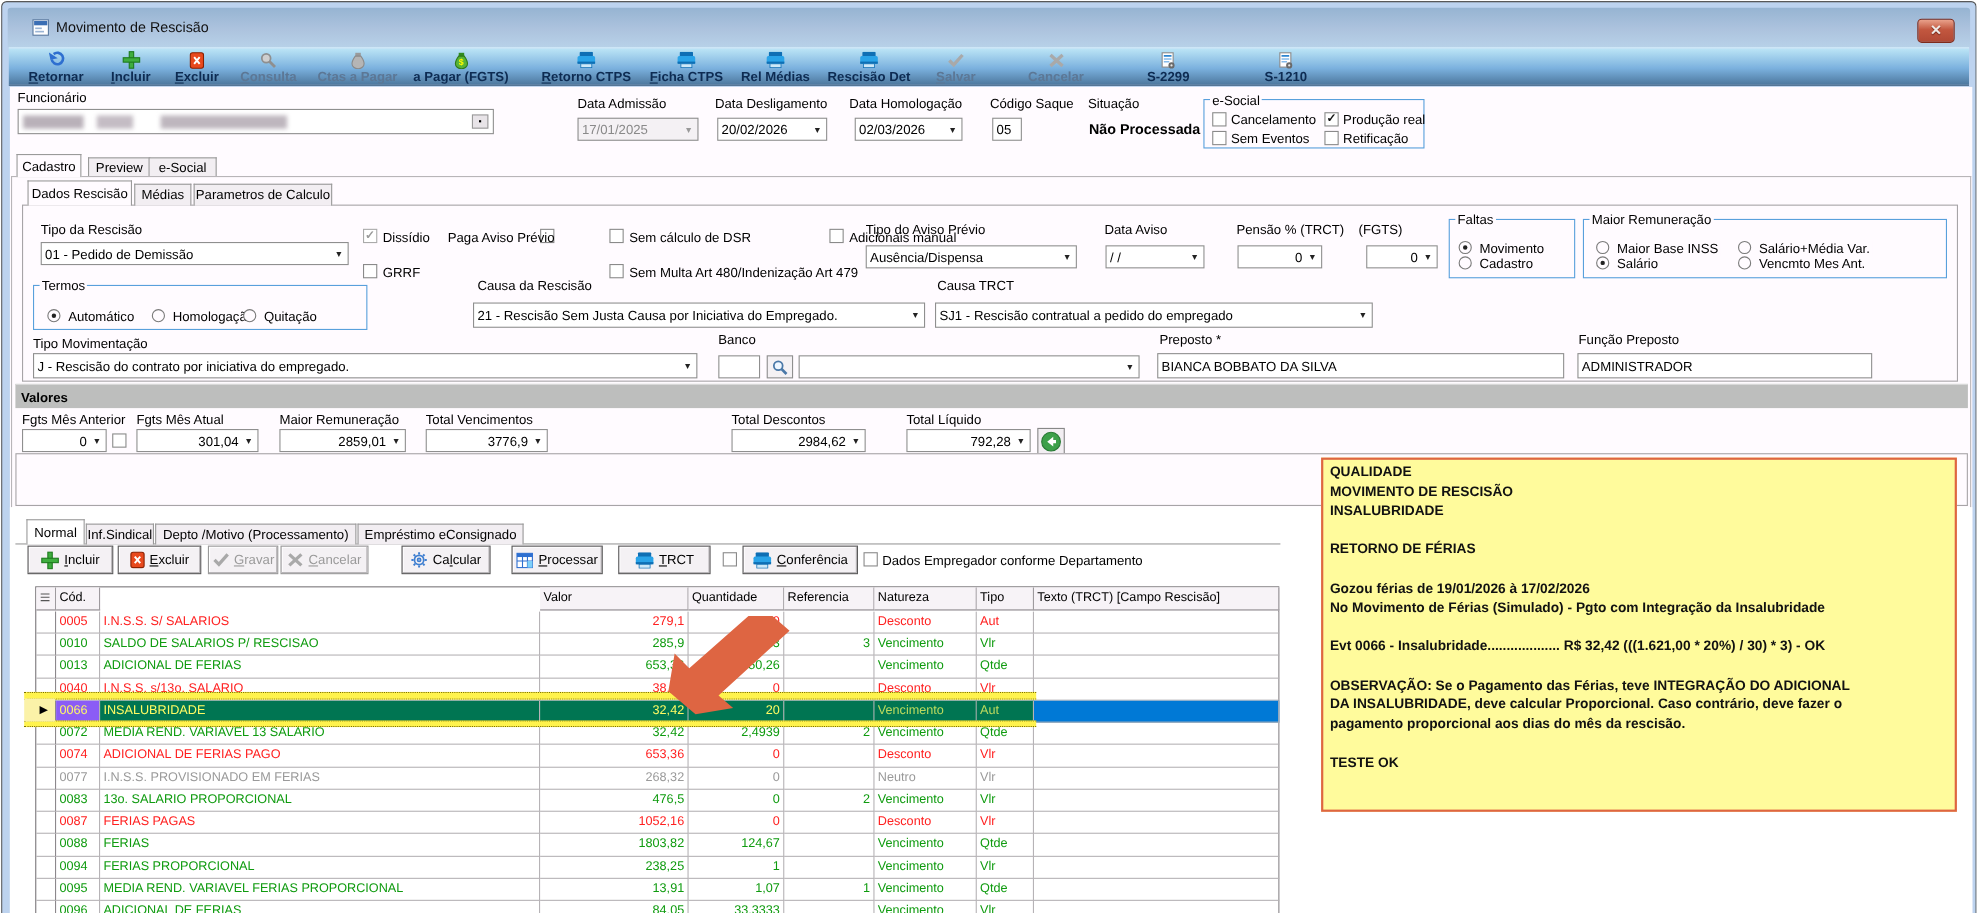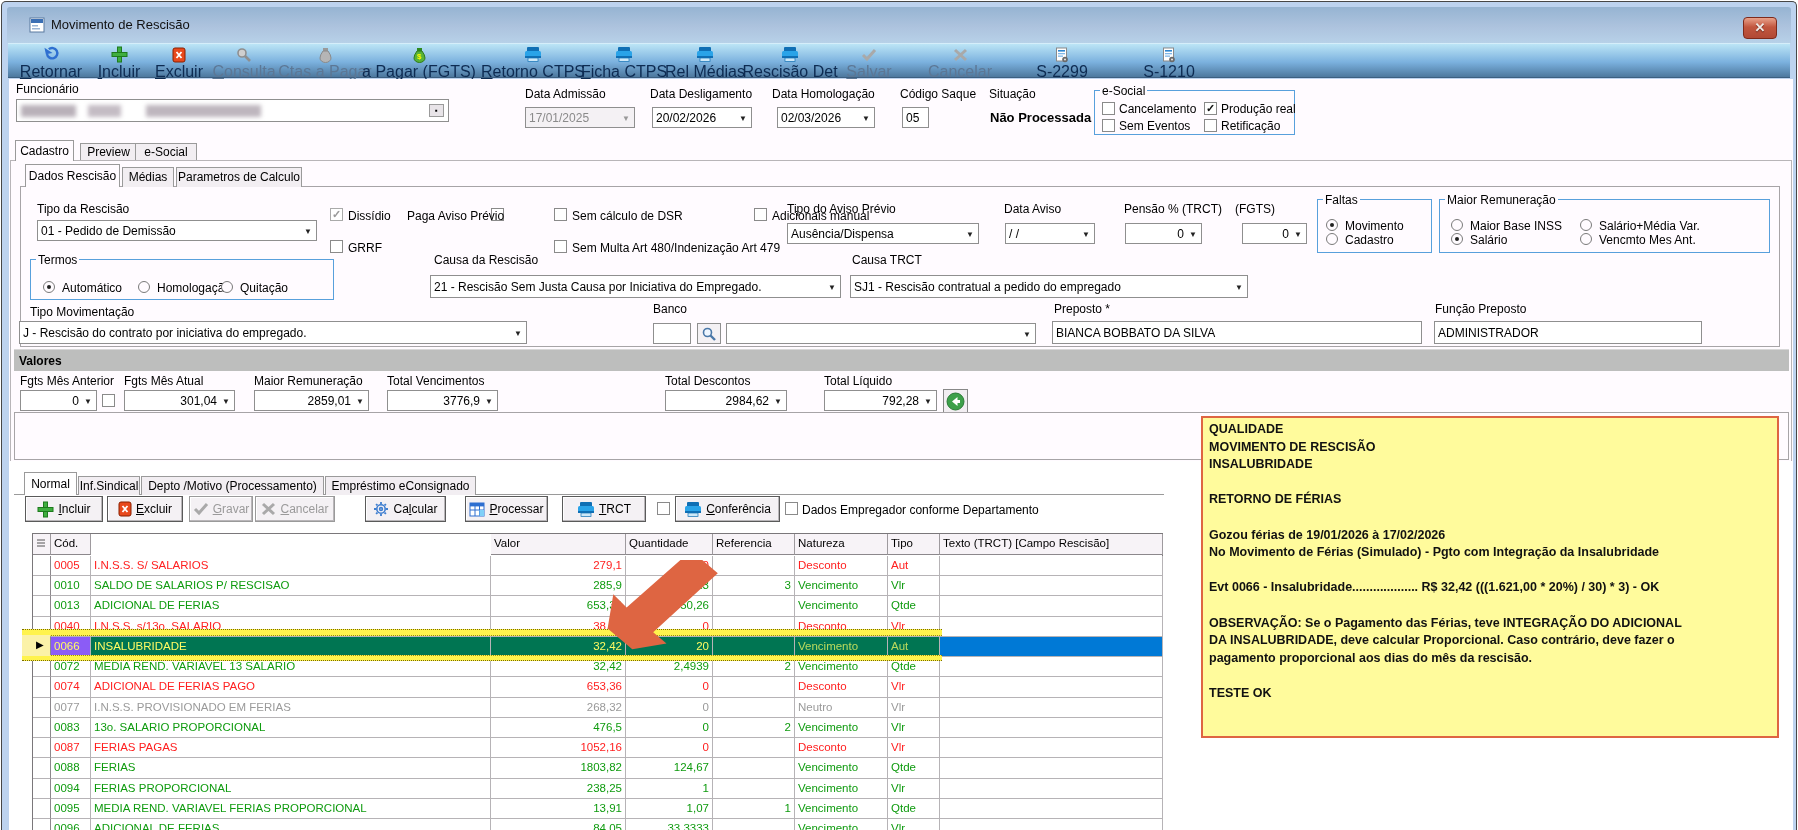--- a/index.html
+++ b/index.html
@@ -5,21 +5,21 @@
 *{margin:0;padding:0;box-sizing:border-box}
 html,body{width:1798px;height:830px;background:#fff;overflow:hidden;font-family:"Liberation Sans",sans-serif}
 #win{position:absolute;left:1px;top:1px;width:1796px;height:829px;border:1px solid #474747;border-bottom:none;border-radius:5px 5px 0 0;background:#bdd3ef}
 .abs{position:absolute}
 #titlebar{position:absolute;left:5px;top:5px;right:5px;height:36px;background:linear-gradient(#96b4d2,#adc3de 55%,#b7d1e8);border-radius:3px 3px 0 0}
 #title{position:absolute;left:44px;top:10px;font-size:13px;color:#111}
 #closebtn{position:absolute;right:14px;top:10px;width:34px;height:22px;background:linear-gradient(#e9a28b,#c2573f 45%,#b14935);border:1px solid #7e2a1b;border-radius:4px;color:#efeae6;text-align:center;font-weight:bold;font-size:13px;line-height:20px;text-shadow:0 1px 1px #6a1f12}
 #toolbar{position:absolute;left:6px;top:41px;right:6px;height:35px;background:linear-gradient(#bce5f6,#7bb1de 55%,#4d789e);border-top:1px solid #d5eefa;border-bottom:1px solid #3c5f80}
 .tbtn{position:absolute;top:2px;transform:translateX(-50%);display:flex;flex-direction:column;align-items:center;width:110px}
 .tbtn .ic{height:17px;display:flex;align-items:center;justify-content:center}
-.tbtn .tl{font-size:16px;font-weight:normal;color:#0d2b52;white-space:nowrap;margin-top:0px}
+.tbtn .tl{font-size:12px;font-weight:bold;color:#0d2b52;white-space:nowrap;margin-top:0px}
 .tbtn.dis .tl{color:#5c7795}
 #main{position:absolute;left:7px;top:77px;width:1784px;bottom:0;background:#fffbff}
 .lbl{position:absolute;font-size:12px;color:#000;white-space:nowrap}
 .b{font-weight:bold}
 .field{position:absolute;background:#fff;border:1px solid #8f8f8f;font-size:12px;color:#000;display:flex;align-items:center;padding:0 3px;white-space:nowrap;overflow:hidden}
 .field.dis{background:#f4f1f4;color:#8a8a8a}
 .caret{position:absolute;right:4px;top:50%;transform:translateY(-50%);font-size:8px;color:#222}
 .caret.g{color:#999}
 .num{width:100%;text-align:right;padding-right:14px}
 .chk{position:absolute;width:13px;height:13px;background:#fff;border:1px solid #8a8a8a;font-size:11px;line-height:11px;text-align:center;color:#111}
@@ -252,21 +252,21 @@
       <div class="lbl" style="left:843px;top:174px;z-index:2">Causa TRCT</div>
       <div class="lbl" style="left:21px;top:226px;z-index:2">Tipo Movimentação</div>
       <div class="lbl" style="left:644px;top:223px;z-index:2">Banco</div>
       <div class="lbl" style="left:1045px;top:223px;z-index:2">Preposto  *</div>
       <div class="lbl" style="left:1426px;top:223px;z-index:2">Função Preposto</div>
       <div class="field" style="left:28px;top:141px;width:280px;height:21px;z-index:2">01 - Pedido de Demissão<span class="caret">▼</span></div>
       <div class="field" style="left:778px;top:144px;width:192px;height:21px;z-index:2">Ausência/Dispensa<span class="caret">▼</span></div>
       <div class="field" style="left:996px;top:144px;width:90px;height:21px;z-index:2">/ /<span class="caret">▼</span></div>
       <div class="field" style="left:421px;top:196px;width:411px;height:23px;z-index:2">21 - Rescisão Sem Justa Causa por Iniciativa do Empregado.<span class="caret">▼</span></div>
       <div class="field" style="left:841px;top:196px;width:398px;height:23px;z-index:2">SJ1 - Rescisão contratual a pedido do empregado<span class="caret">▼</span></div>
-      <div class="field" style="left:10px;top:242px;width:508px;height:23px;z-index:2">J  - Rescisão do contrato por iniciativa do empregado.<span class="caret">▼</span></div>
+      <div class="field" style="left:21px;top:242px;width:604px;height:23px;z-index:2">J  - Rescisão do contrato por iniciativa do empregado.<span class="caret">▼</span></div>
       <div class="field" style="left:717px;top:244px;width:310px;height:21px;z-index:2">
         <span class="caret">▼</span>
       </div>
       <div class="field" style="left:1116px;top:144px;width:77px;height:21px;z-index:2">
         <span class="num">0</span>
         <span class="caret">▼</span>
       </div>
       <div class="field" style="left:1233px;top:144px;width:65px;height:21px;z-index:2">
         <span class="num">0</span>
         <span class="caret">▼</span>

